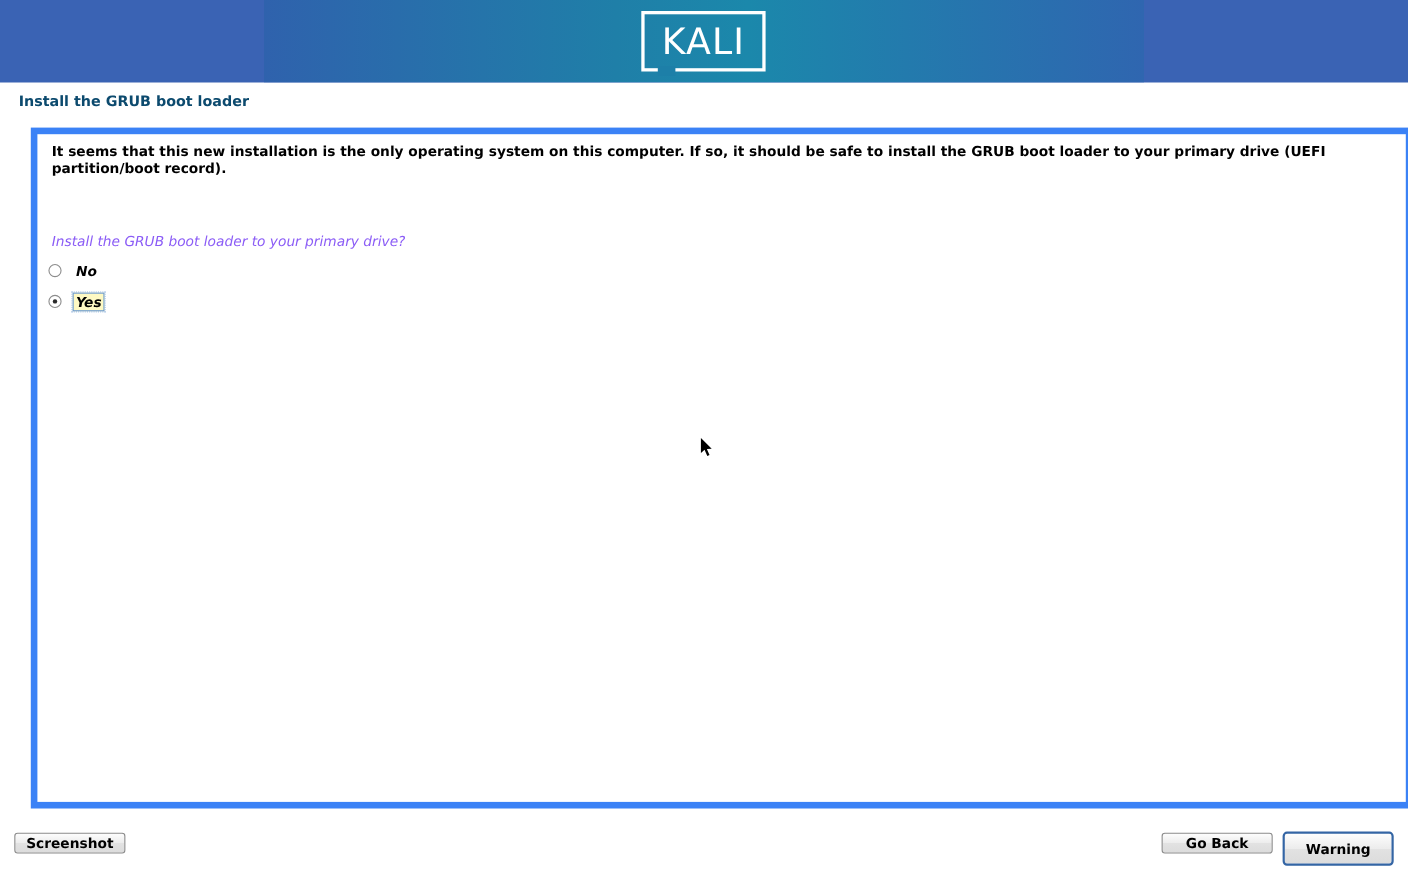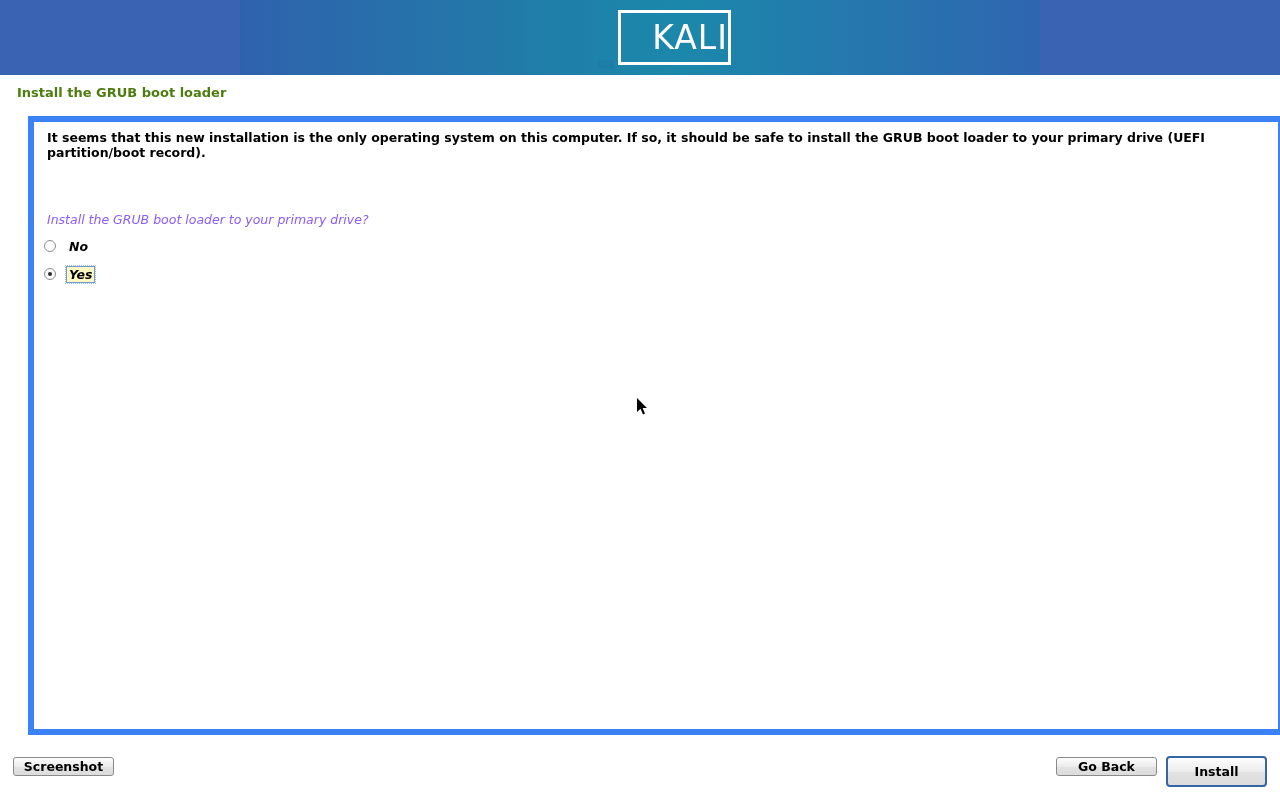--- a/index.html
+++ b/index.html
@@ -30,29 +30,29 @@
   .banner-center {
     position: absolute;
     left: 240px;
     top: 0;
     width: 800px;
     height: 75px;
     background: linear-gradient(90deg, #2f62ad 0%, #1f7fa8 40%, #1b88ab 55%, #2f66b0 100%);
   }
   .banner-logo {
     position: absolute;
-    left: 618px;
+    left: 583px;
     top: 10px;
     width: 113px;
     height: 55px;
     border: 3px solid #ffffff;
     box-sizing: border-box;
     display: flex;
     align-items: center;
-    justify-content: flex-end;
+    justify-content: center;
   }
   .banner-logo-text {
     color: #ffffff;
     font-size: 33px;
     letter-spacing: 1px;
     font-family: "DejaVu Sans", "Liberation Sans", sans-serif;
     line-height: 1;
   }
   
   .banner-notch {
@@ -64,21 +64,21 @@
     background: #1d7fa8;
   }
 
   
   .page-title {
     position: absolute;
     left: 17px;
     top: 85px;
     font-size: 13px;
     font-weight: bold;
-    color: #4d7c0f;
+    color: #0c4a6e;
   }
 
   
   .content-frame {
     position: absolute;
     left: 28px;
     top: 116px;
     width: 1256px;
     height: 619px;
     border: 6px solid #3b82f6;
@@ -213,15 +213,15 @@
     </div>
 
   </div>
 
   <svg class="cursor" viewBox="0 0 12 18">
     <polygon points="0,0 0,14 3.5,10.8 6,16.5 8,15.6 5.6,10.1 10,10" fill="#000000"></polygon>
   </svg>
 
   <div class="btn btn-screenshot">Screenshot</div>
   <div class="btn btn-goback">Go Back</div>
-  <div class="btn btn-continue">Install</div>
+  <div class="btn btn-continue">Warning</div>
 
 </div>
 
 </body></html>

